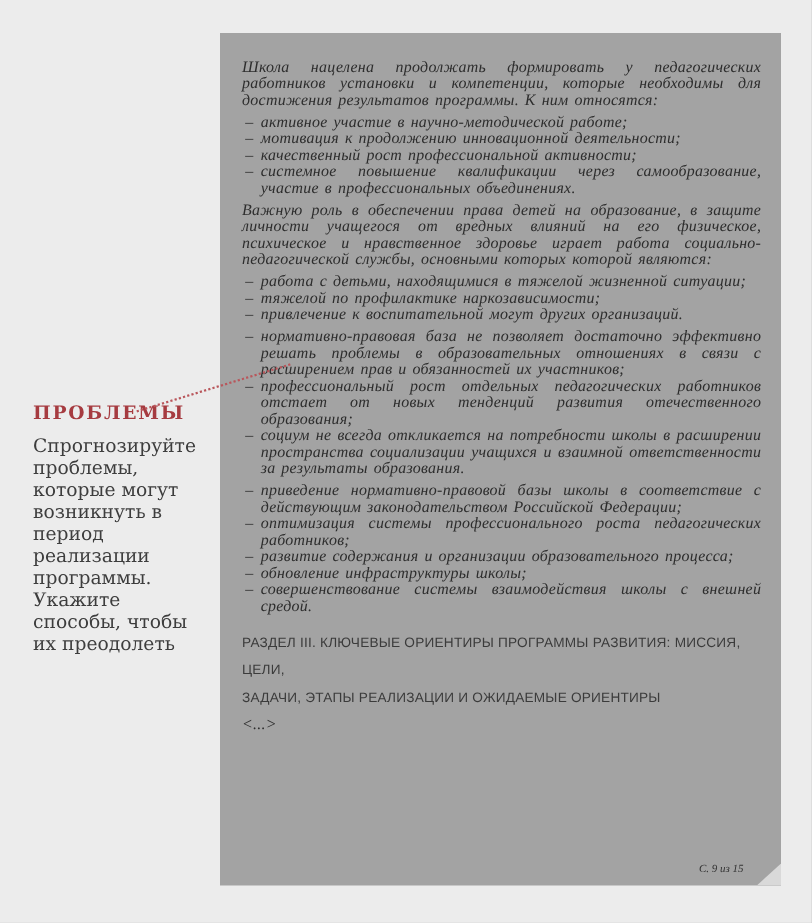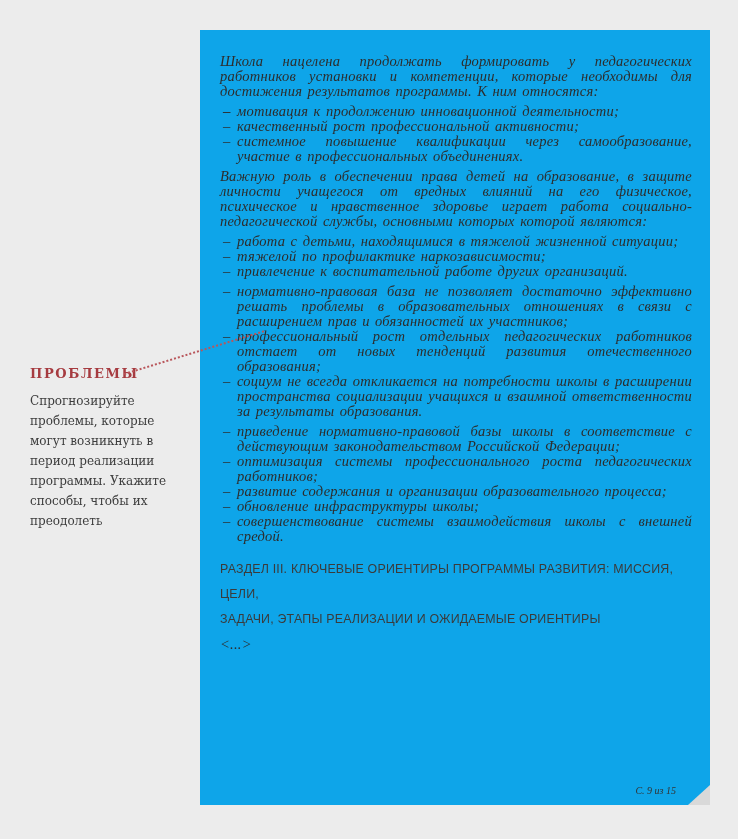--- a/index.html
+++ b/index.html
@@ -76,28 +76,28 @@
 
   
   .margin-note {
     position: absolute;
     left: 30px; top: 366px;
     width: 152px;
   }
   .note-label {
     font-family: "DejaVu Serif", serif;
     font-weight: bold;
-    font-size: 13px;
+    font-size: 17px;
     letter-spacing: 1.6px;
     color: #a63b40;
   }
   .note-text {
     margin-top: 10px;
     font-family: "DejaVu Serif", serif;
-    font-size: 12px;
+    font-size: 17px;
     line-height: 20px;
     color: #3d3d3d;
   }
   .leader-line {
     position: absolute;
     left: 124px; top: 373px;
     width: 146px; height: 0;
     border-top: 2px dotted #b9565b;
     transform: rotate(-17deg);
     transform-origin: 0 0;
@@ -109,35 +109,35 @@
 
 <div class="canvas">
 
   <aside class="margin-note">
     <div class="note-label" style="color: rgb(166, 59, 64);">ПРОБЛЕМЫ</div>
     <div class="note-text">Спрогнозируйте проблемы, которые могут возникнуть в период реализации программы. Укажите способы, чтобы их преодолеть</div>
   </aside>
 
   <div class="leader-line" style="border-top-color: rgb(185, 86, 91);"></div>
 
-  <div class="paper" style="background: #0ea5e9;">
+  <div class="paper" style="background: #a3a3a3;">
     <div class="page-body">
       <div id="body-blocks">
           <div class="para">Школа нацелена продолжать формировать у педагогических работников установки и компетенции, которые необходимы для достижения результатов программы. К ним относятся:</div>
           <ul class="dash-list">
-            <li><span class="dash">–</span></li>
+            <li><span class="dash">–</span><span>активное участие в научно-методической работе;</span></li>
             <li><span class="dash">–</span><span>мотивация к продолжению инновационной деятельности;</span></li>
             <li><span class="dash">–</span><span>качественный рост профессиональной активности;</span></li>
             <li><span class="dash">–</span><span>системное повышение квалификации через самообразование, участие в профессиональных объединениях.</span></li>
           </ul>
           <div class="para">Важную роль в обеспечении права детей на образование, в защите личности учащегося от вредных влияний на его физическое, психическое и нравственное здоровье играет работа социально-педагогической службы, основными которых которой являются:</div>
           <ul class="dash-list">
             <li><span class="dash">–</span><span>работа с детьми, находящимися в тяжелой жизненной ситуации;</span></li>
             <li><span class="dash">–</span><span>тяжелой по профилактике наркозависимости;</span></li>
-            <li><span class="dash">–</span><span>привлечение к воспитательной работе других организаций.</span></li>
+            <li><span class="dash">–</span><span>привлечение к воспитательной могут других организаций.</span></li>
           </ul>
           <ul class="dash-list">
             <li><span class="dash">–</span><span>нормативно-правовая база не позволяет достаточно эффективно решать проблемы в образовательных отношениях в связи с расширением прав и обязанностей их участников;</span></li>
             <li><span class="dash">–</span><span>профессиональный рост отдельных педагогических работников отстает от новых тенденций развития отечественного образования;</span></li>
             <li><span class="dash">–</span><span>социум не всегда откликается на потребности школы в расширении пространства социализации учащихся и взаимной ответственности за результаты образования.</span></li>
           </ul>
           <ul class="dash-list">
             <li><span class="dash">–</span><span>приведение нормативно-правовой базы школы в соответствие с действующим законодательством Российской Федерации;</span></li>
             <li><span class="dash">–</span><span>оптимизация системы профессионального роста педагогических работников;</span></li>
             <li><span class="dash">–</span><span>развитие содержания и организации образовательного процесса;</span></li>

